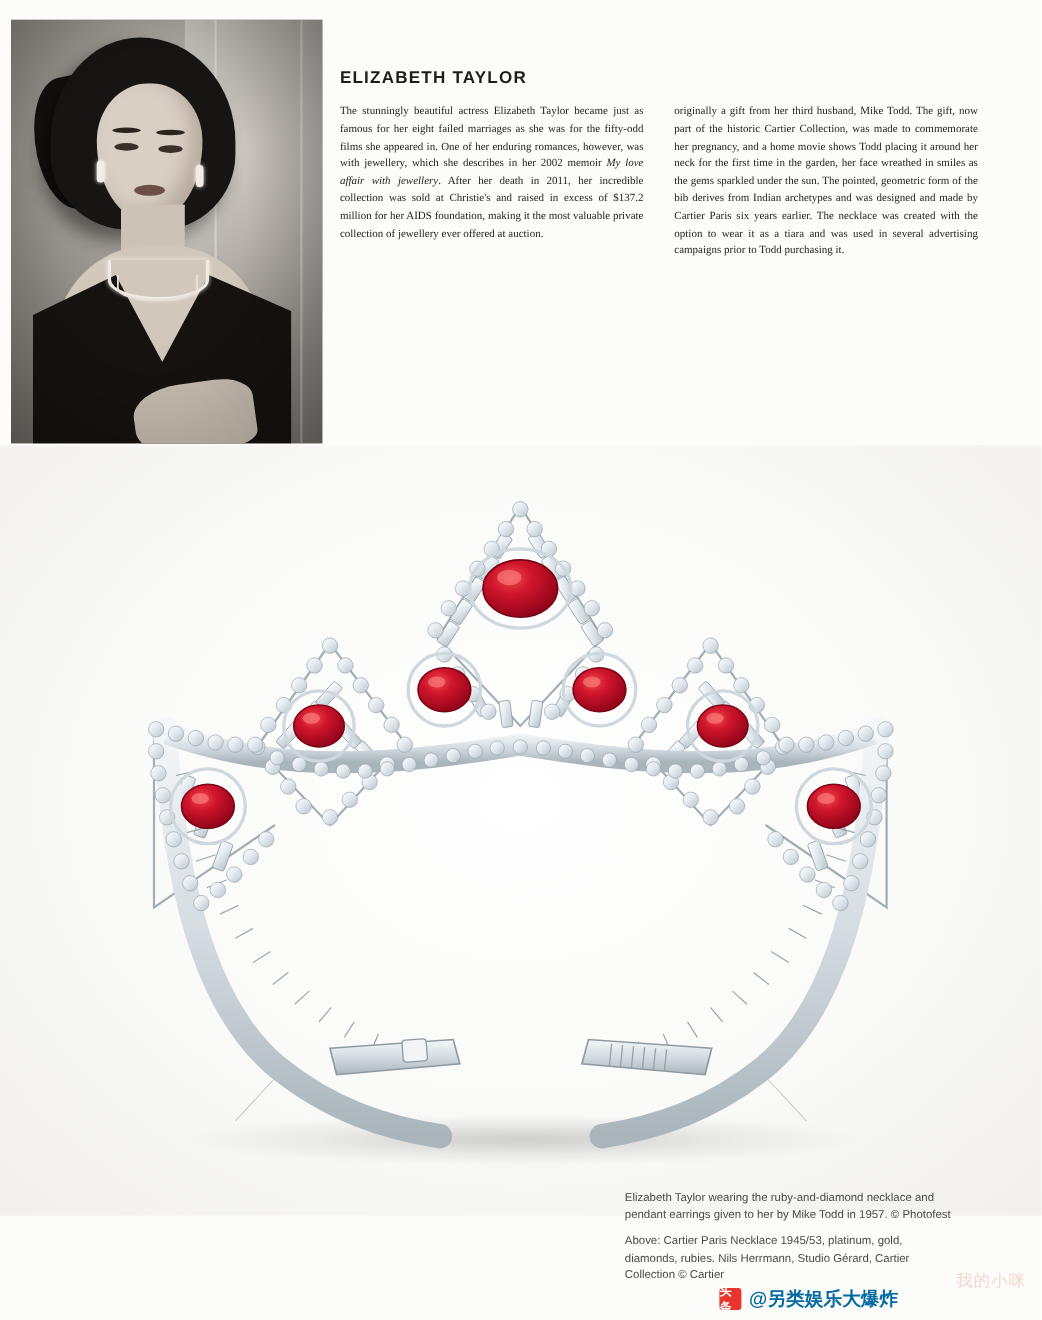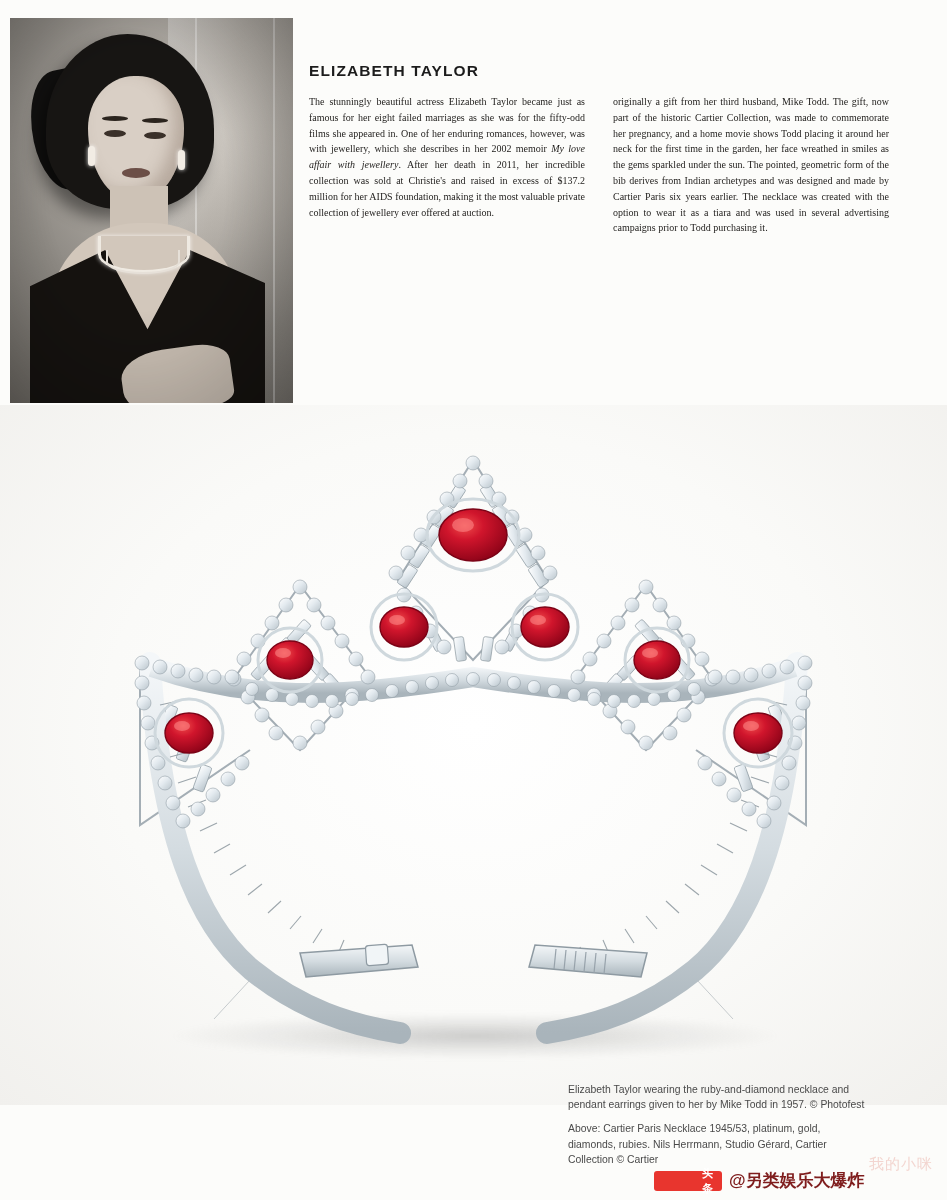--- a/index.html
+++ b/index.html
@@ -239,26 +239,25 @@
   .wm-logo {
     width: 20px; height: 20px;
     background: #e8352e;
     border-radius: 3px;
     color: #fff;
     font-size: 11px;
     font-weight: 700;
     display: flex;
     align-items: center;
     justify-content: center;
-    padding-left: 48px;
   }
   .wm-text {
     font-size: 17px;
     font-weight: 700;
-    color: #7f1d1d;
+    color: #0369a1;
   }
 </style>
 </head>
 <body>
 
 <div class="page">
 
   <div class="portrait">
     <div class="bg"></div>
     <div class="wallpanel"></div>

